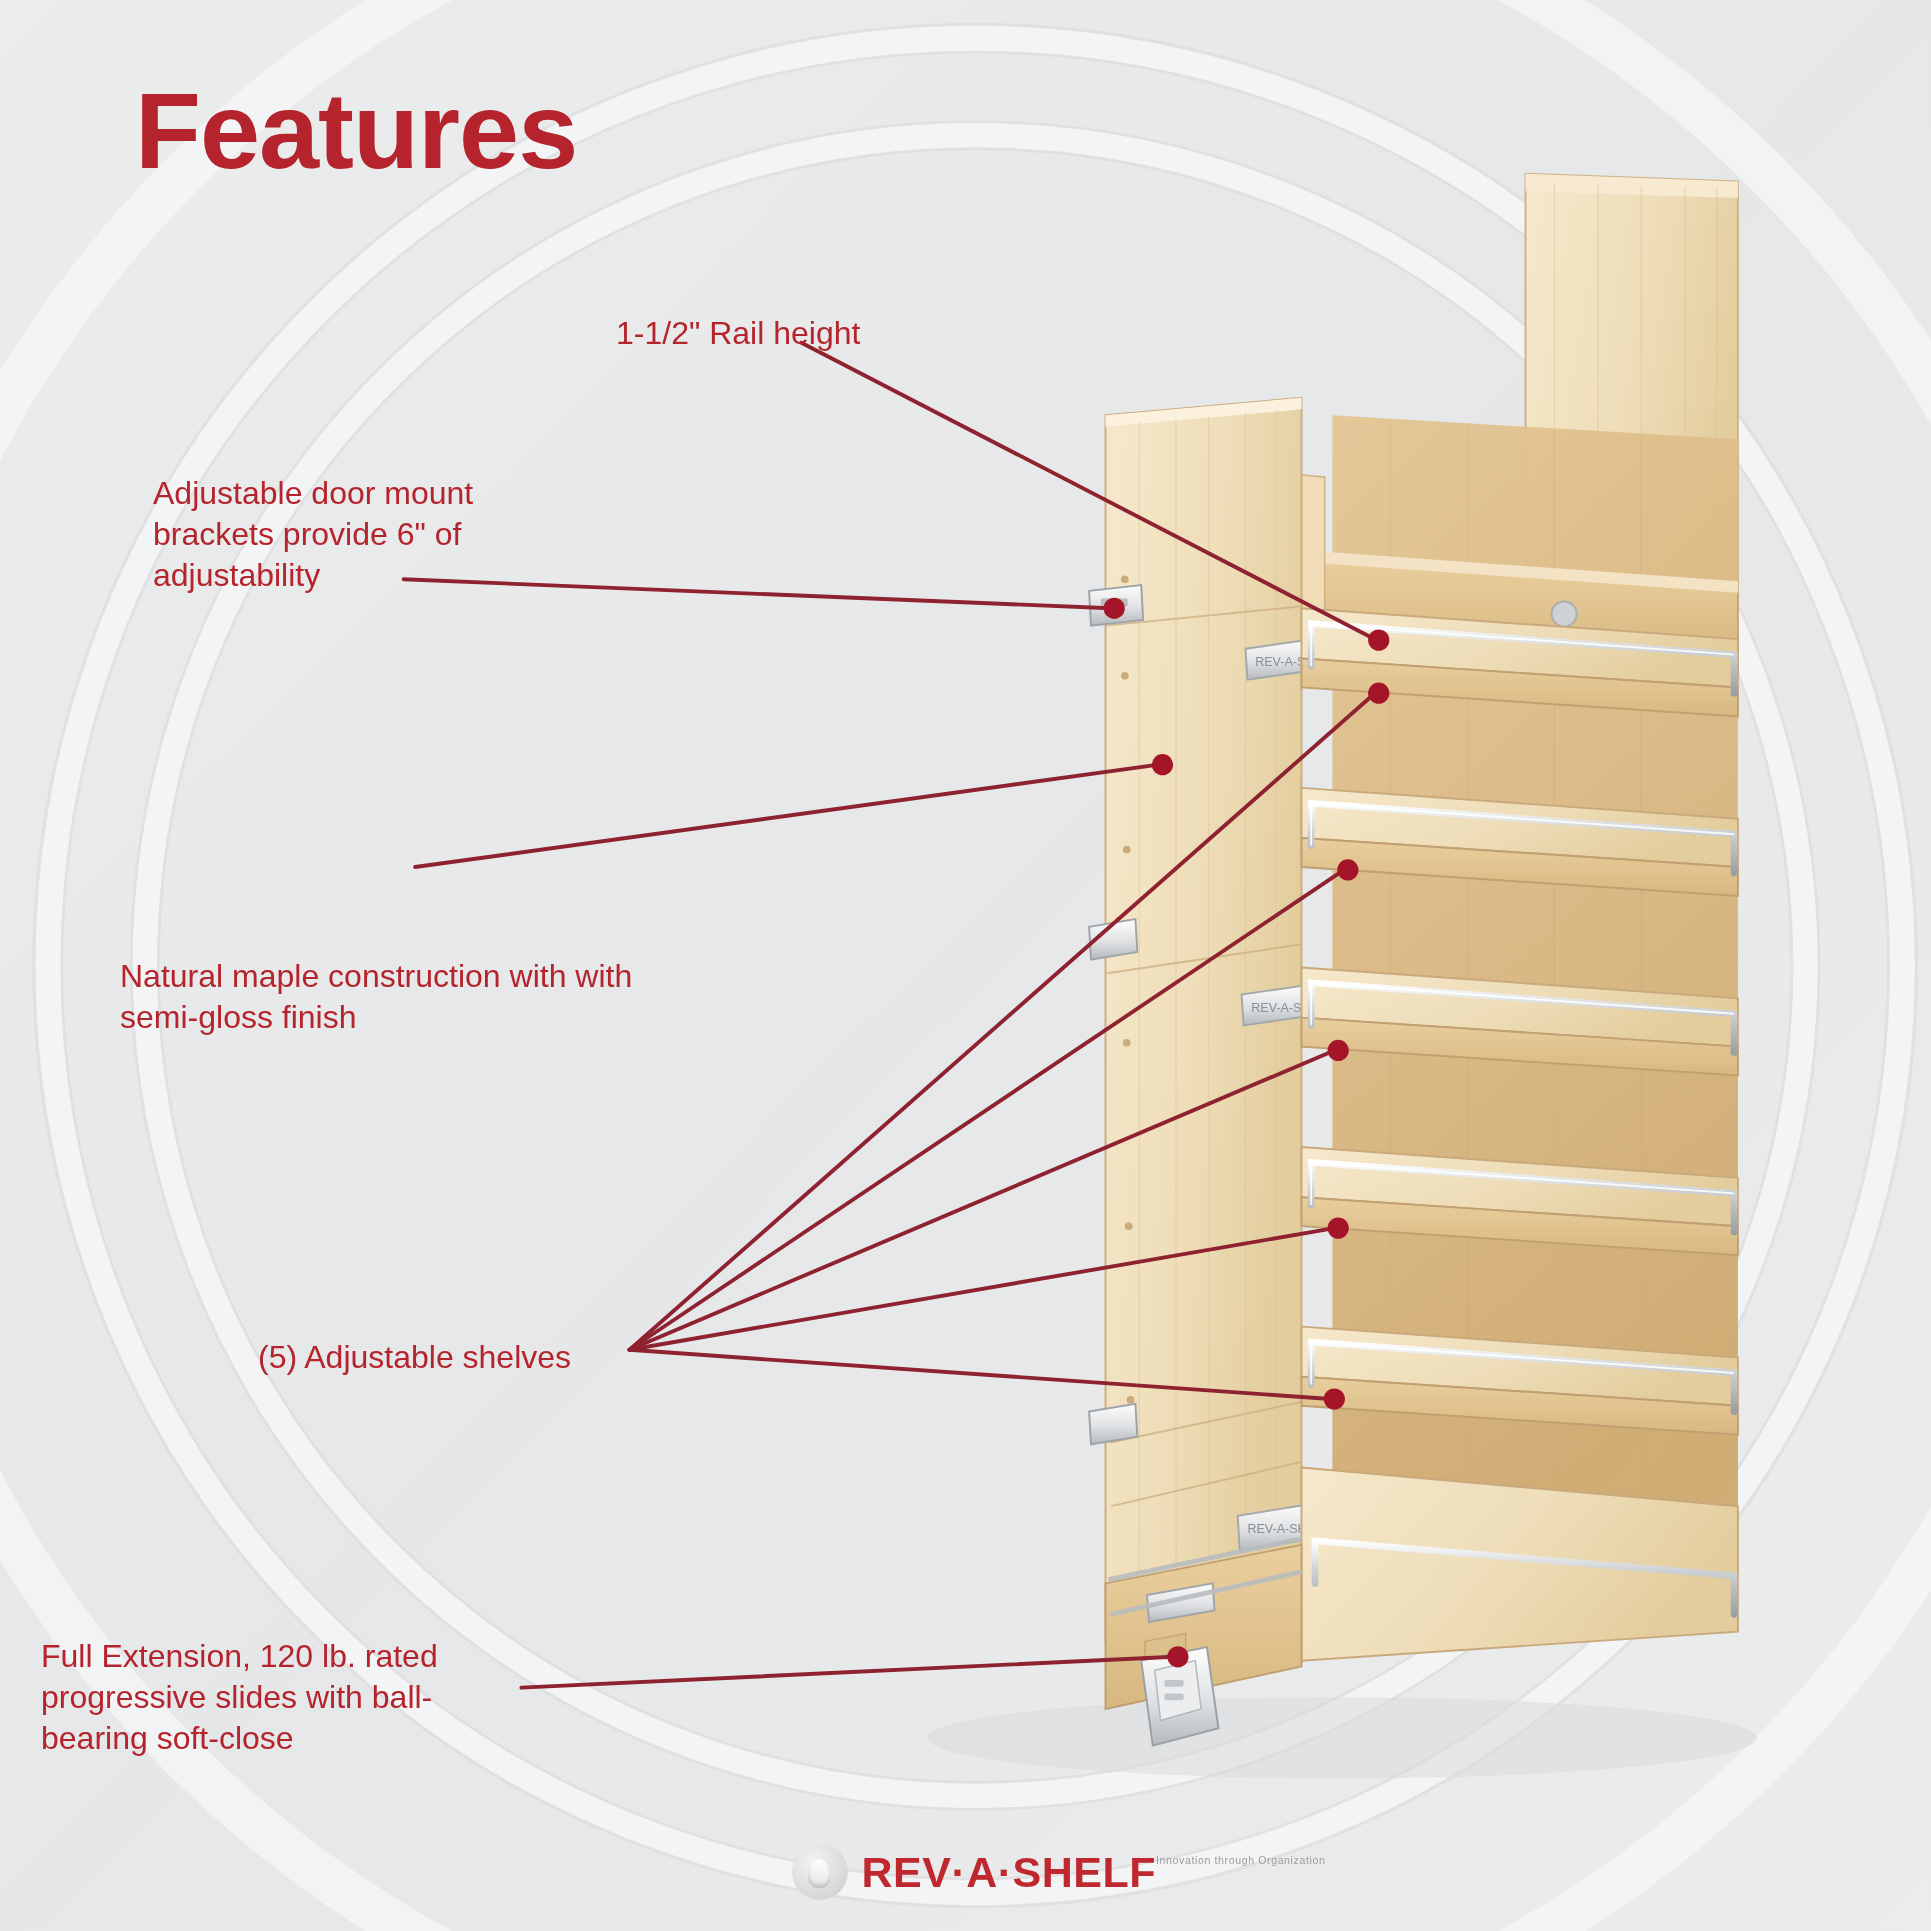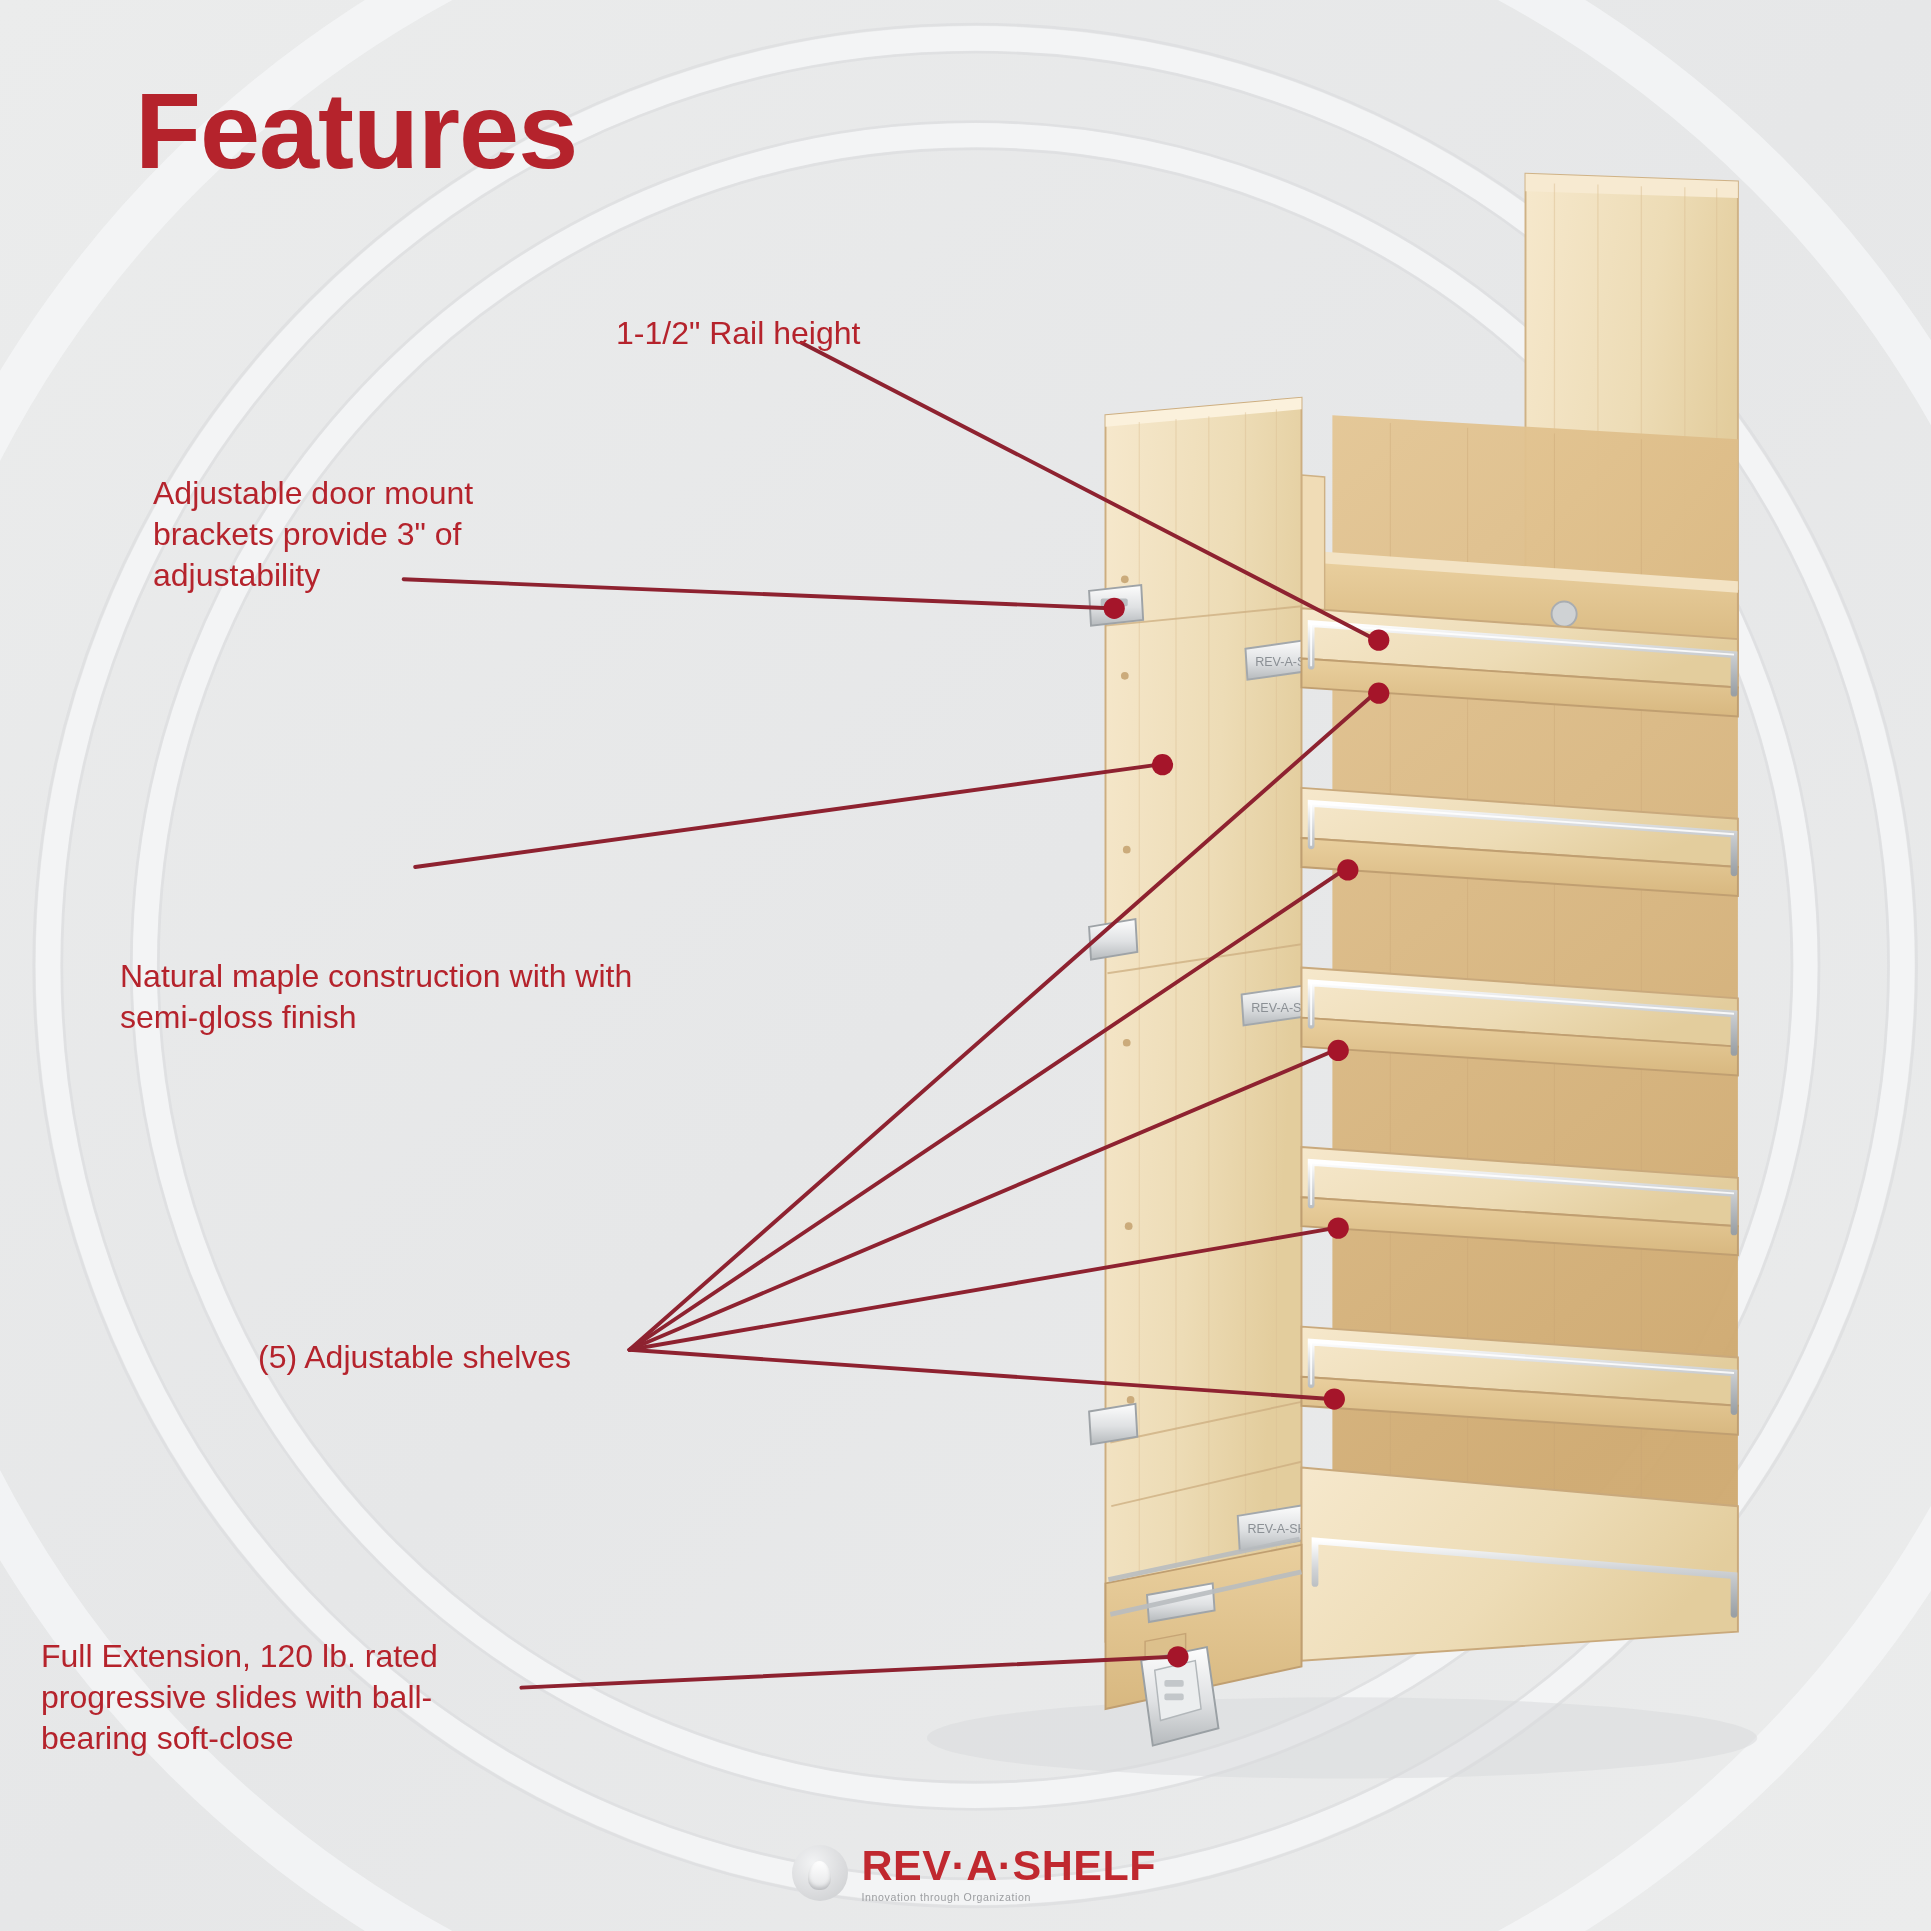--- a/index.html
+++ b/index.html
@@ -68,21 +68,21 @@
   }
   #logo-mark::after {
     content: "";
     position: absolute;
     left: 16.4px; top: 15.4px;
     width: 23px; height: 29px;
     border-radius: 50% 50% 45% 45% / 62% 62% 38% 38%;
     background: linear-gradient(180deg,#ffffff 0%, #e4e5e7 100%);
     box-shadow: inset 0 -2.9px 3.9px rgba(150,152,155,.5);
   }
-  #logo-text { display: flex; flex-direction: column; line-height: 1; }
+  #logo-text { display: flex; flex-direction: row; line-height: 1; }
   #logo-word {
     font-size: 43px;
     font-weight: bold;
     color: #c0282f;
     letter-spacing: 0.5px;
     font-family: "Liberation Sans", sans-serif;
   }
   #logo-tag {
     font-size: 10.6px;
     color: #9b9da0;
@@ -339,21 +339,21 @@
     </g>
   </svg>
 
   <div id="text-layer">
 
     <div class="page-title">Features</div>
 
     <div class="callout" id="callout-rail">1-1/2" Rail height</div>
 
     <div class="callout" id="callout-bracket">Adjustable door mount
-brackets provide 3" of
+brackets provide 6" of
 adjustability</div>
 
     <div class="callout" id="callout-maple">Natural maple construction with with
 semi-gloss finish</div>
 
     <div class="callout" id="callout-shelves">(5) Adjustable shelves</div>
 
     <div class="callout" id="callout-slides">Full Extension, 120 lb. rated
 progressive slides with ball-
 bearing soft-close</div>

